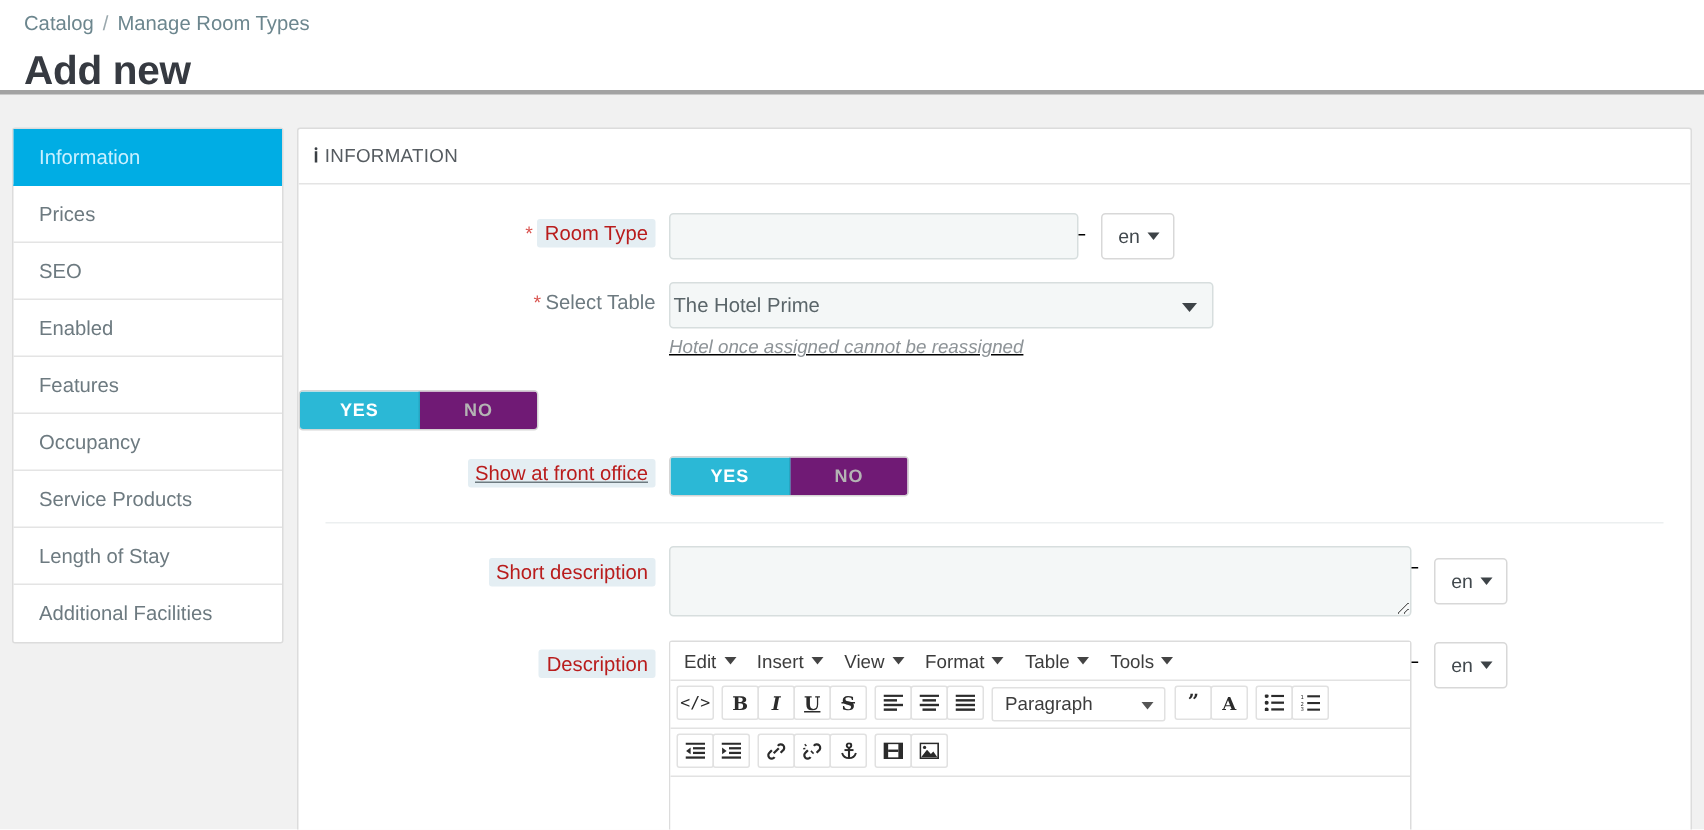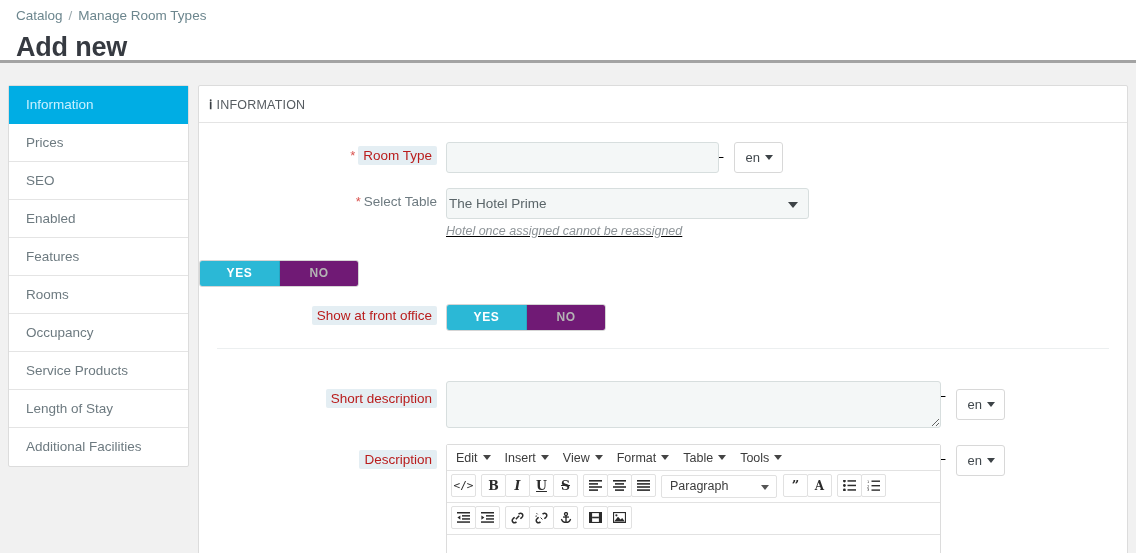--- a/index.html
+++ b/index.html
@@ -330,21 +330,20 @@
 </div>
 
 <div class="content">
 
   <div class="sidebar">
     <div class="nav-item active"><span>Information</span></div>
     <div class="nav-item"><span>Prices</span></div>
     <div class="nav-item"><span>SEO</span></div>
     <div class="nav-item"><span>Enabled</span></div>
     <div class="nav-item"><span>Features</span></div>
-    <div class="nav-item"><span>Rooms</span></div>
     <div class="nav-item"><span>Occupancy</span></div>
     <div class="nav-item"><span>Service Products</span></div>
     <div class="nav-item"><span>Length of Stay</span></div>
     <div class="nav-item"><span>Additional Facilities</span></div>
   </div>
 
   <div class="panel">
     <div class="panel-head">
       <span class="info-ico">ℹ</span><span>INFORMATION</span>
     </div>
@@ -377,34 +376,34 @@
       <div class="frow" style="margin-top:22px;">
         <div class="fld-col">
           <div class="toggle">
             <div class="on">YES</div>
             <div class="off">NO</div>
           </div>
         </div>
       </div>
 
       <div class="frow" style="margin-top:17px;">
-        <div class="lbl-col" style="padding-top:4px;">
+        <div class="lbl-col" style="padding-top:4px;text-decoration:underline;">
           <span class="hl">Show at front office</span>
         </div>
         <div class="fld-col">
           <div class="toggle">
             <div class="on">YES</div>
             <div class="off">NO</div>
           </div>
         </div>
       </div>
 
       <div class="divider"></div>
 
-      <div class="frow" style="margin-top:32px;">
+      <div class="frow" style="margin-top:15px;">
         <div class="lbl-col" style="padding-top:10px;">
           <span class="hl">Short description</span>
         </div>
         <div class="fld-col">
           <textarea class="textarea-box" style=""></textarea>
           <span class="langbtn" style="margin-top:8px;"><span>en</span><span class="caret"></span></span>
         </div>
       </div>
 
       <div class="frow" style="margin-top:16px;">

